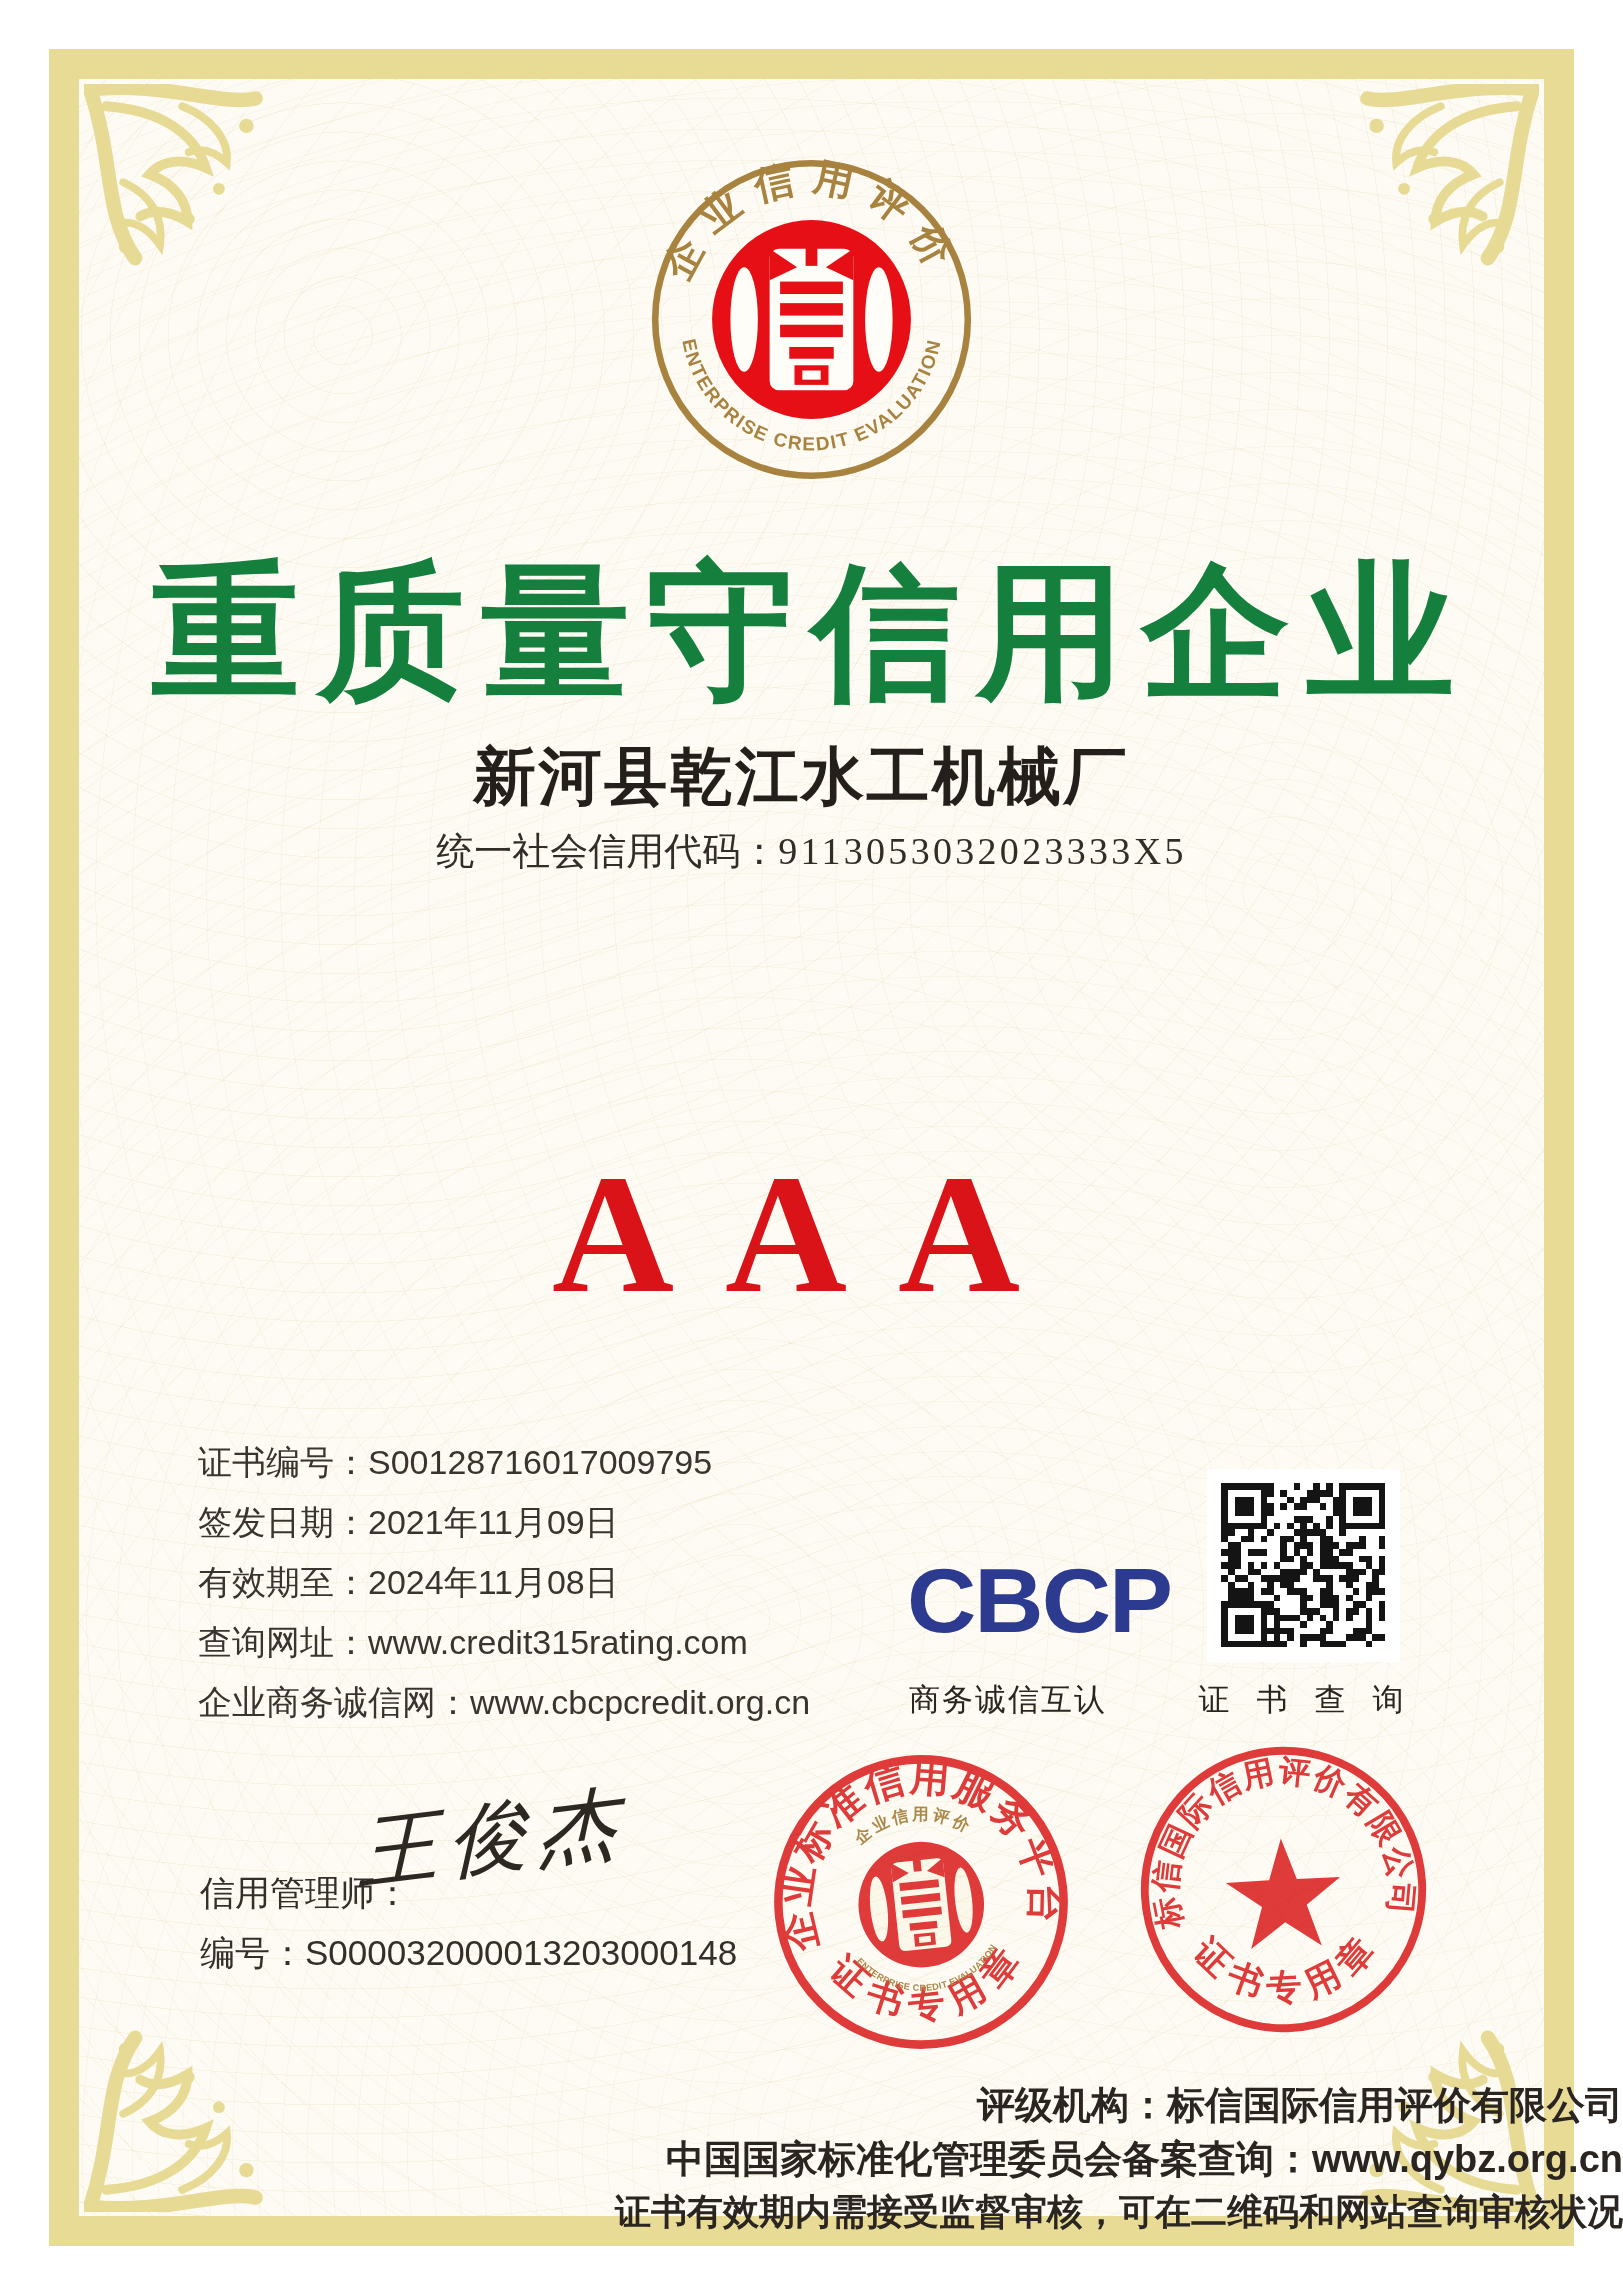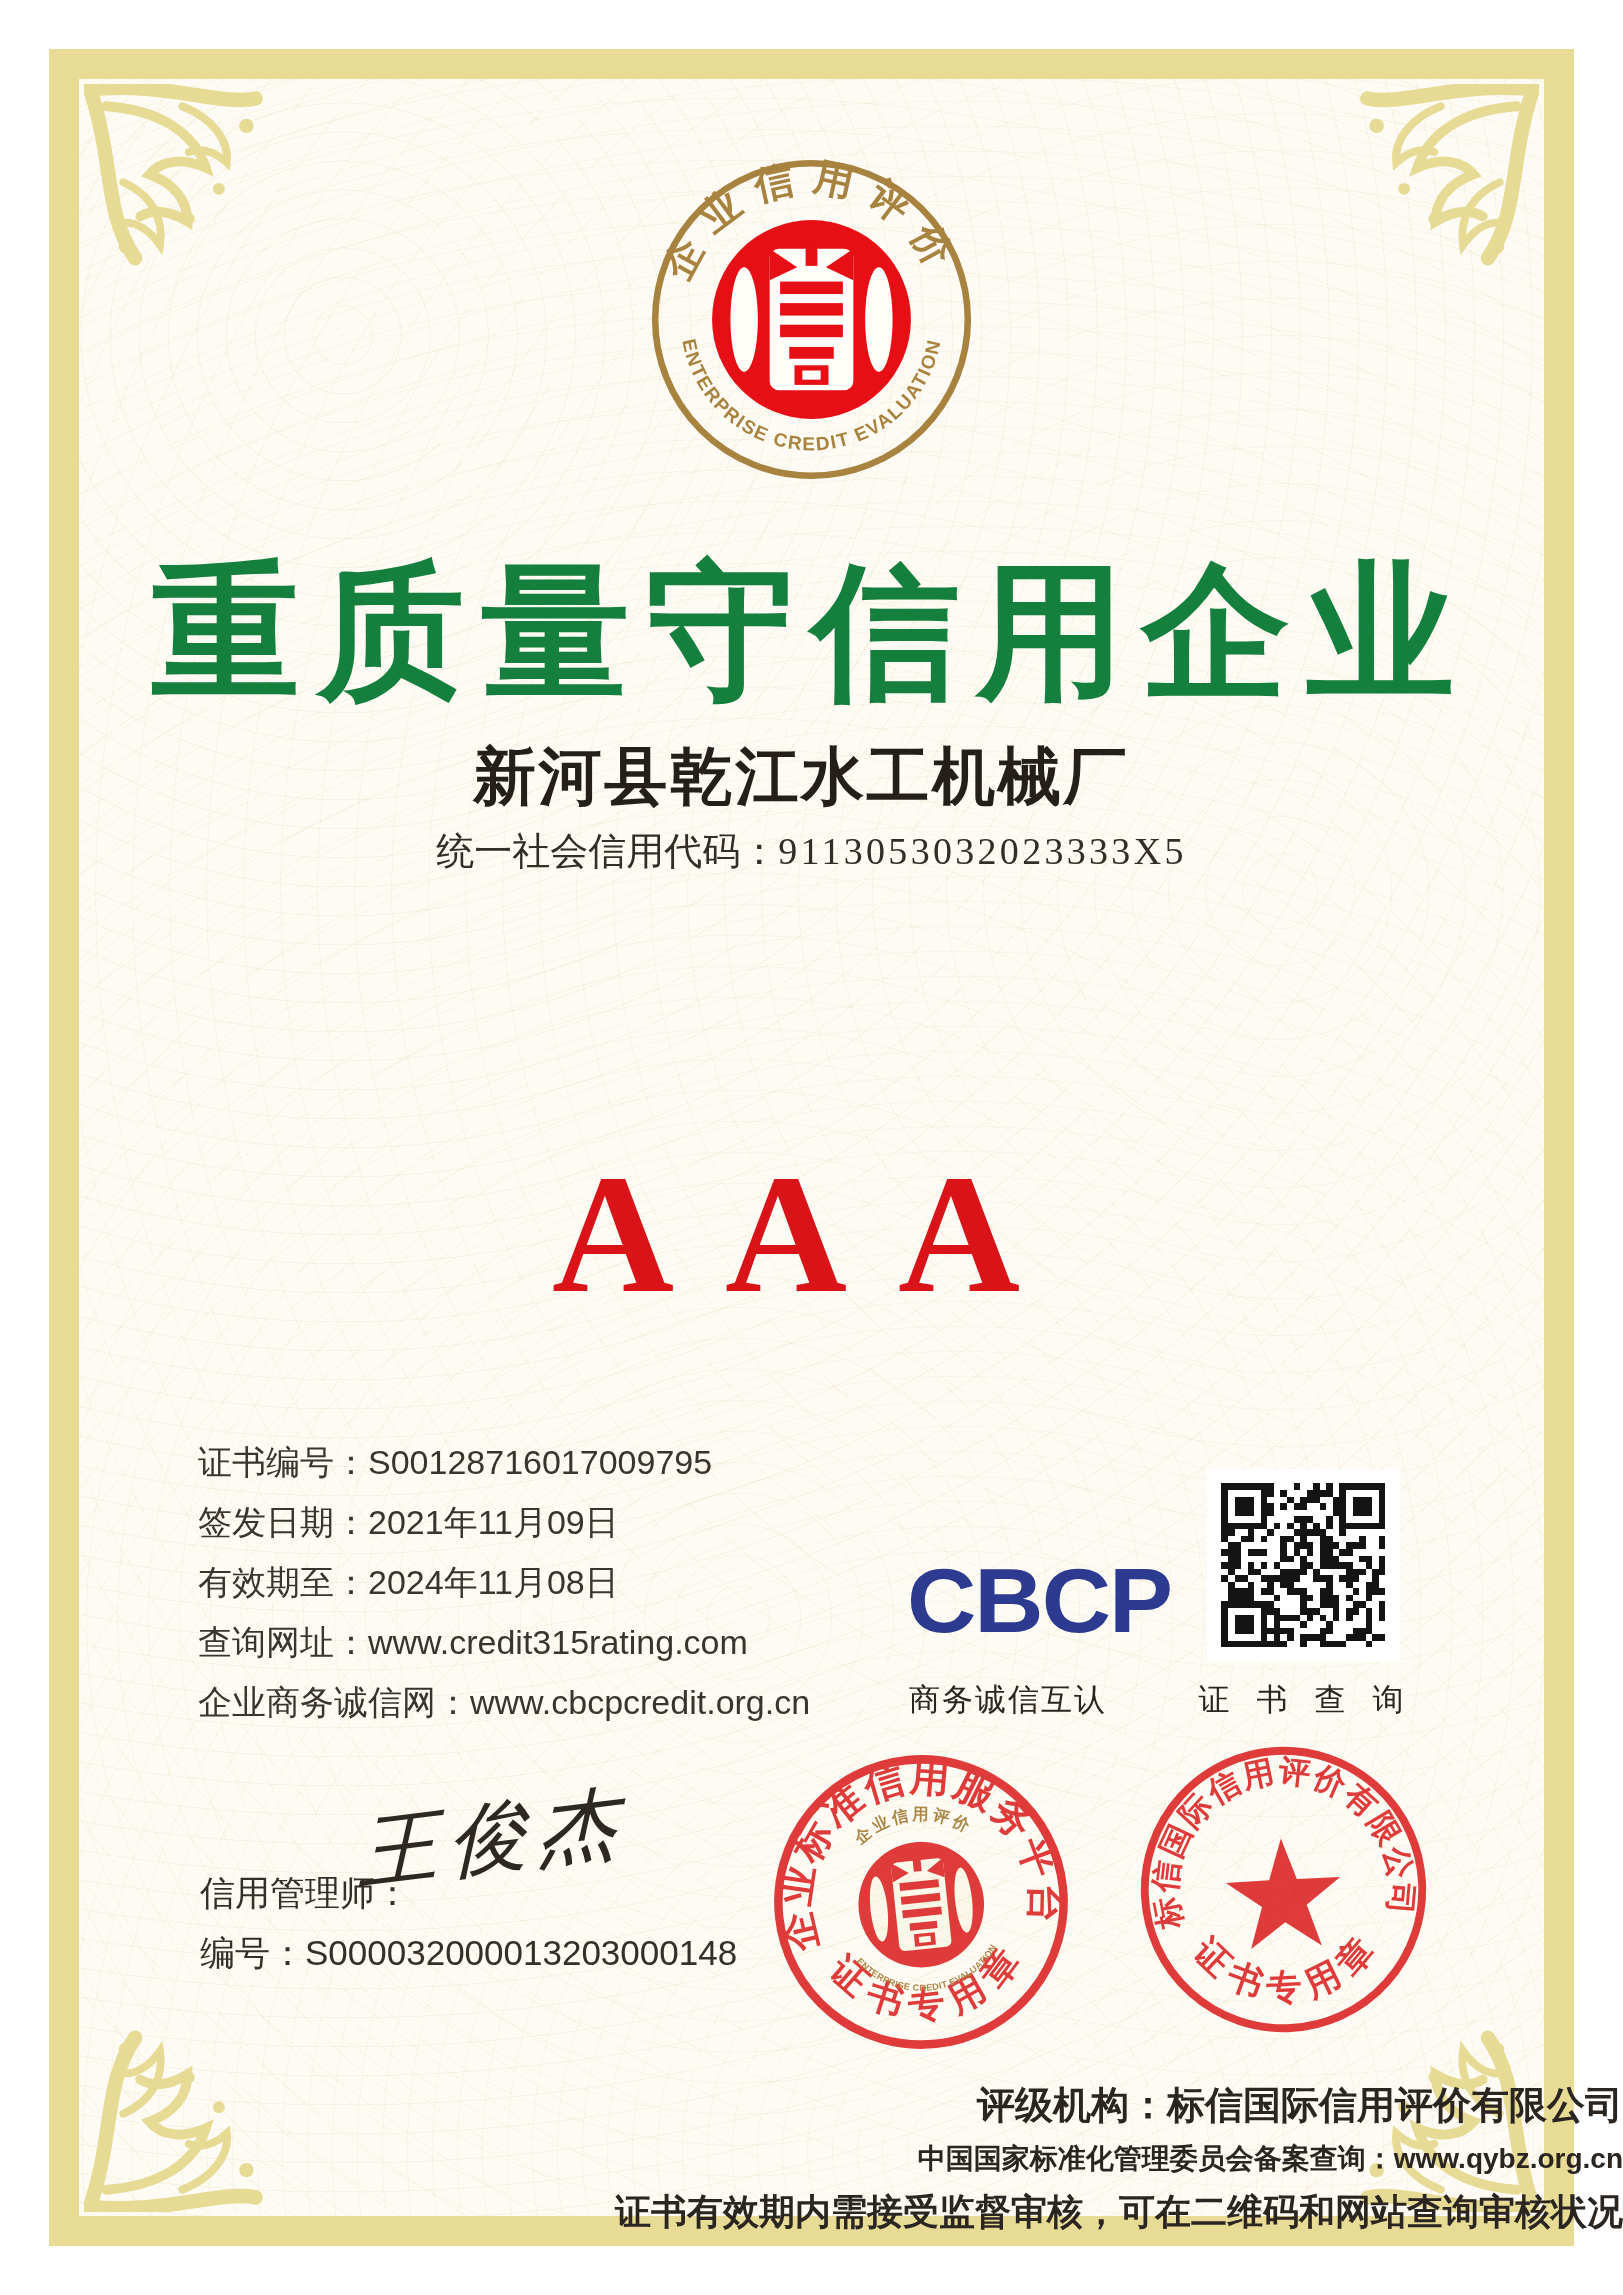--- a/index.html
+++ b/index.html
@@ -61,21 +61,21 @@
   .seal.right{left:1133px;top:1739px;width:301px;height:301px;transform:rotate(-3deg);}
 
   .sig-label{position:absolute;left:200px;top:1870px;font-size:35px;color:#352f2a;font-weight:500;white-space:nowrap;}
   .sig-name{position:absolute;left:357px;top:1785px;font-size:80px;color:#2e2823;
          font-family:"Liberation Serif","DejaVu Serif",serif;font-style:italic;
          transform:rotate(-7deg) skewX(-6deg);letter-spacing:10.5px;white-space:nowrap;}
   .sig-serial{position:absolute;left:200px;top:1930px;font-size:35px;color:#352f2a;font-weight:500;white-space:nowrap;}
 
   .footer{position:absolute;left:0;top:2078px;width:1623px;text-align:right;color:#2a2520;}
   .footer .f1{font-size:38px;font-weight:600;line-height:54px;}
-  .footer .f2{font-size:28px;font-weight:600;line-height:54px;}
+  .footer .f2{font-size:38px;font-weight:600;line-height:54px;}
   .footer .f3{font-size:36px;font-weight:600;line-height:52px;}
 </style>
 </head>
 <body>
 
 <div class="page">
   <div class="frame"></div>
 
   <svg class="corner tl" viewBox="0 0 310 310">
     <g fill="none" stroke="#e7da94" stroke-linecap="round">

